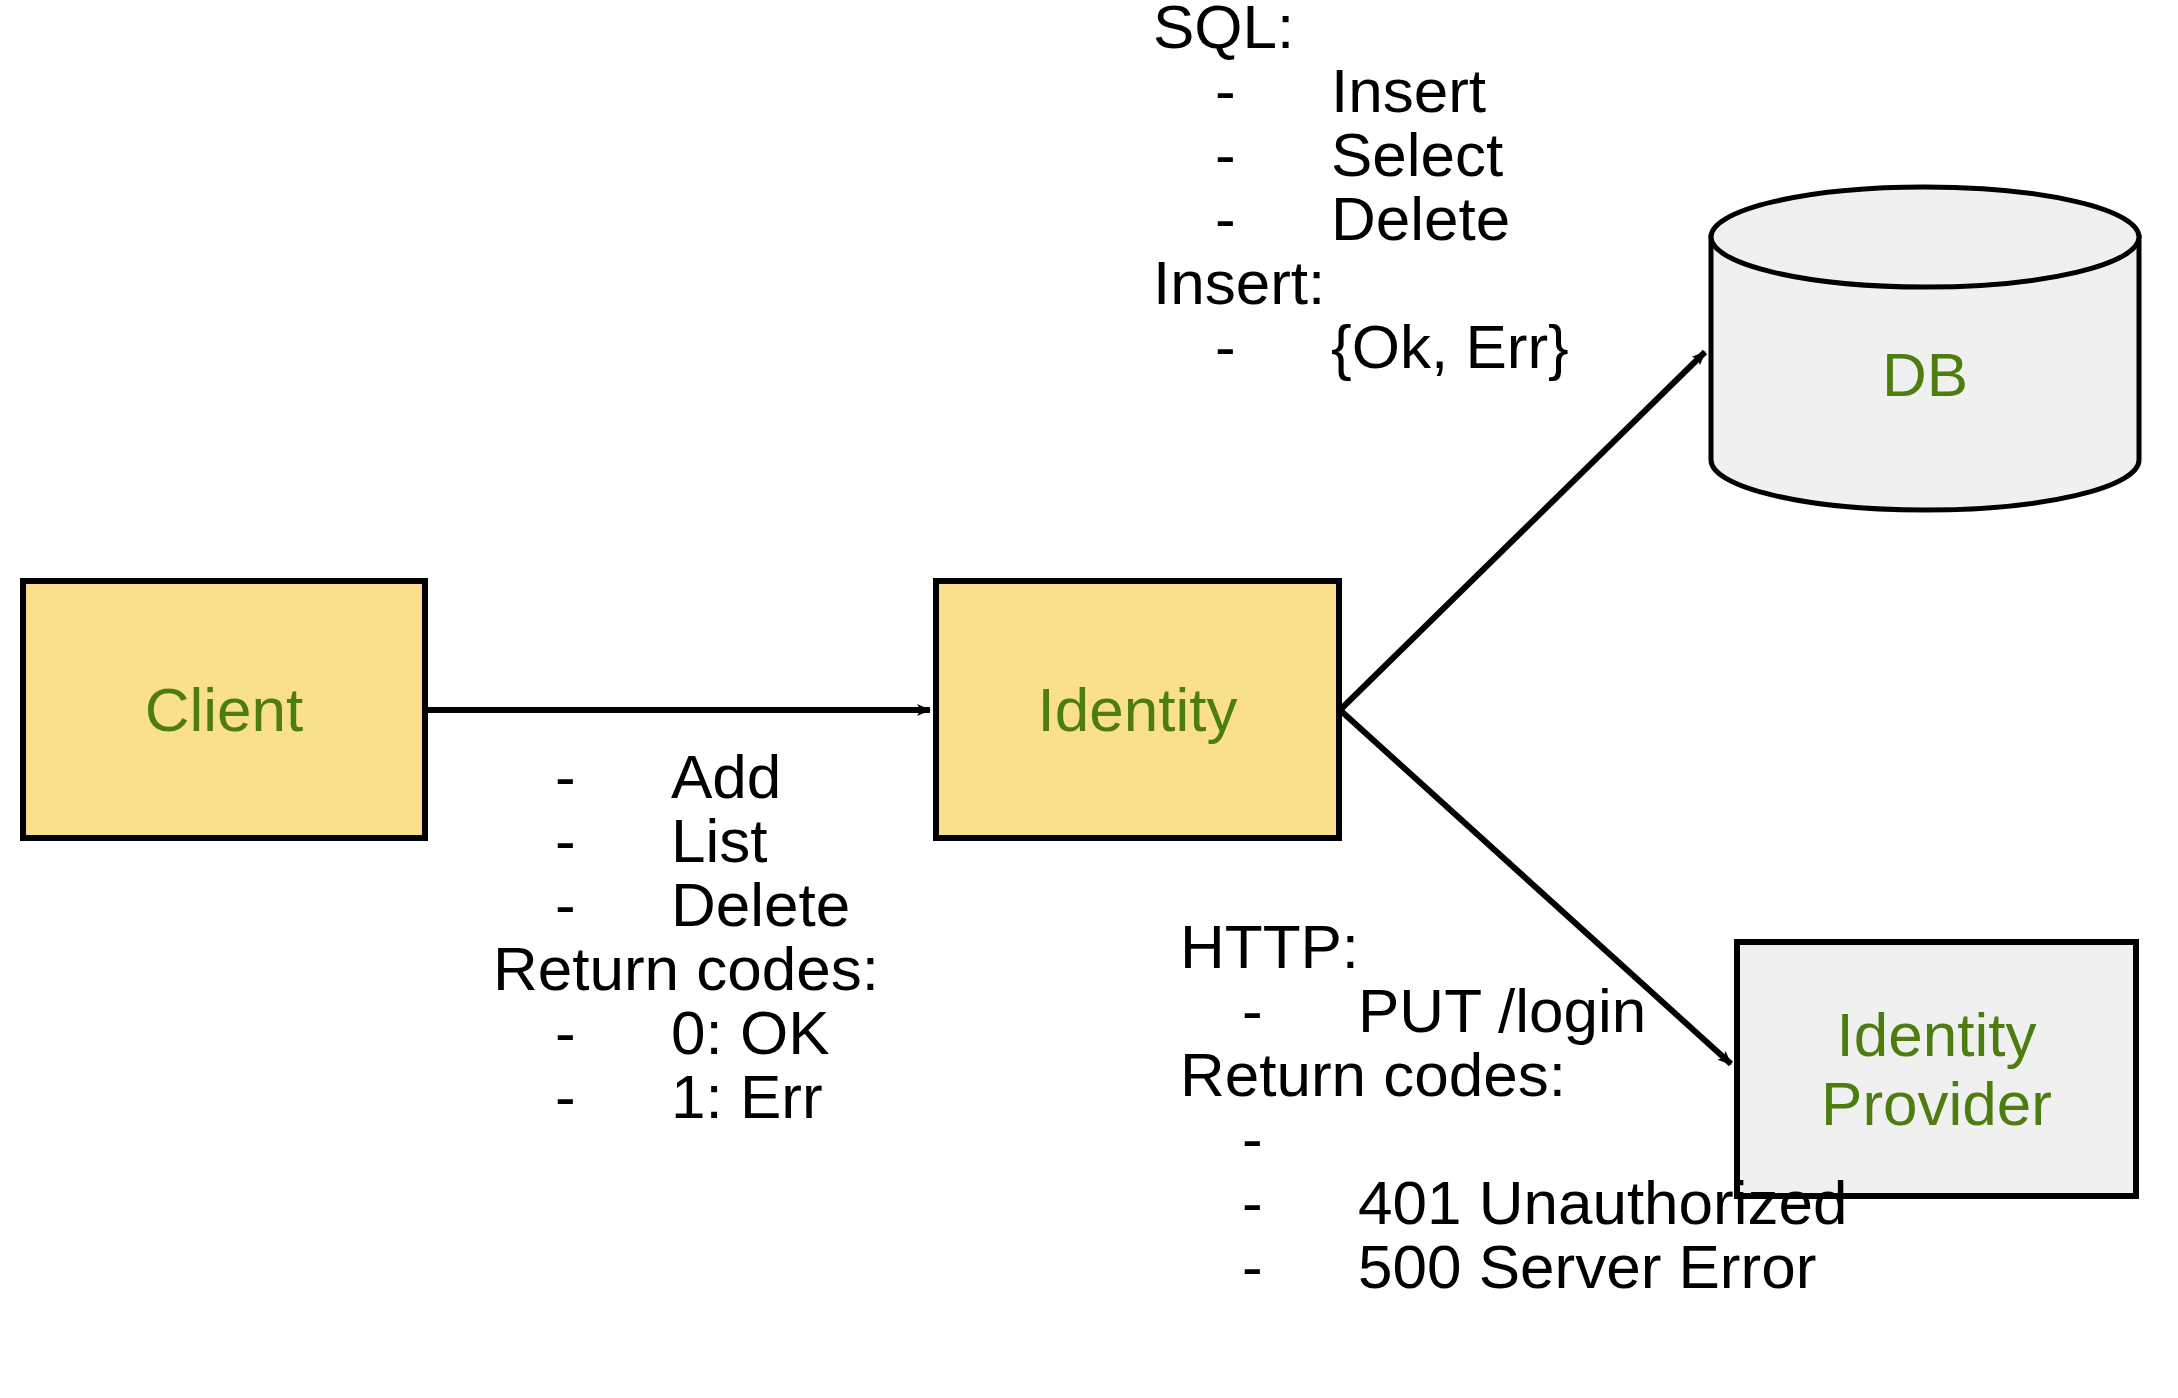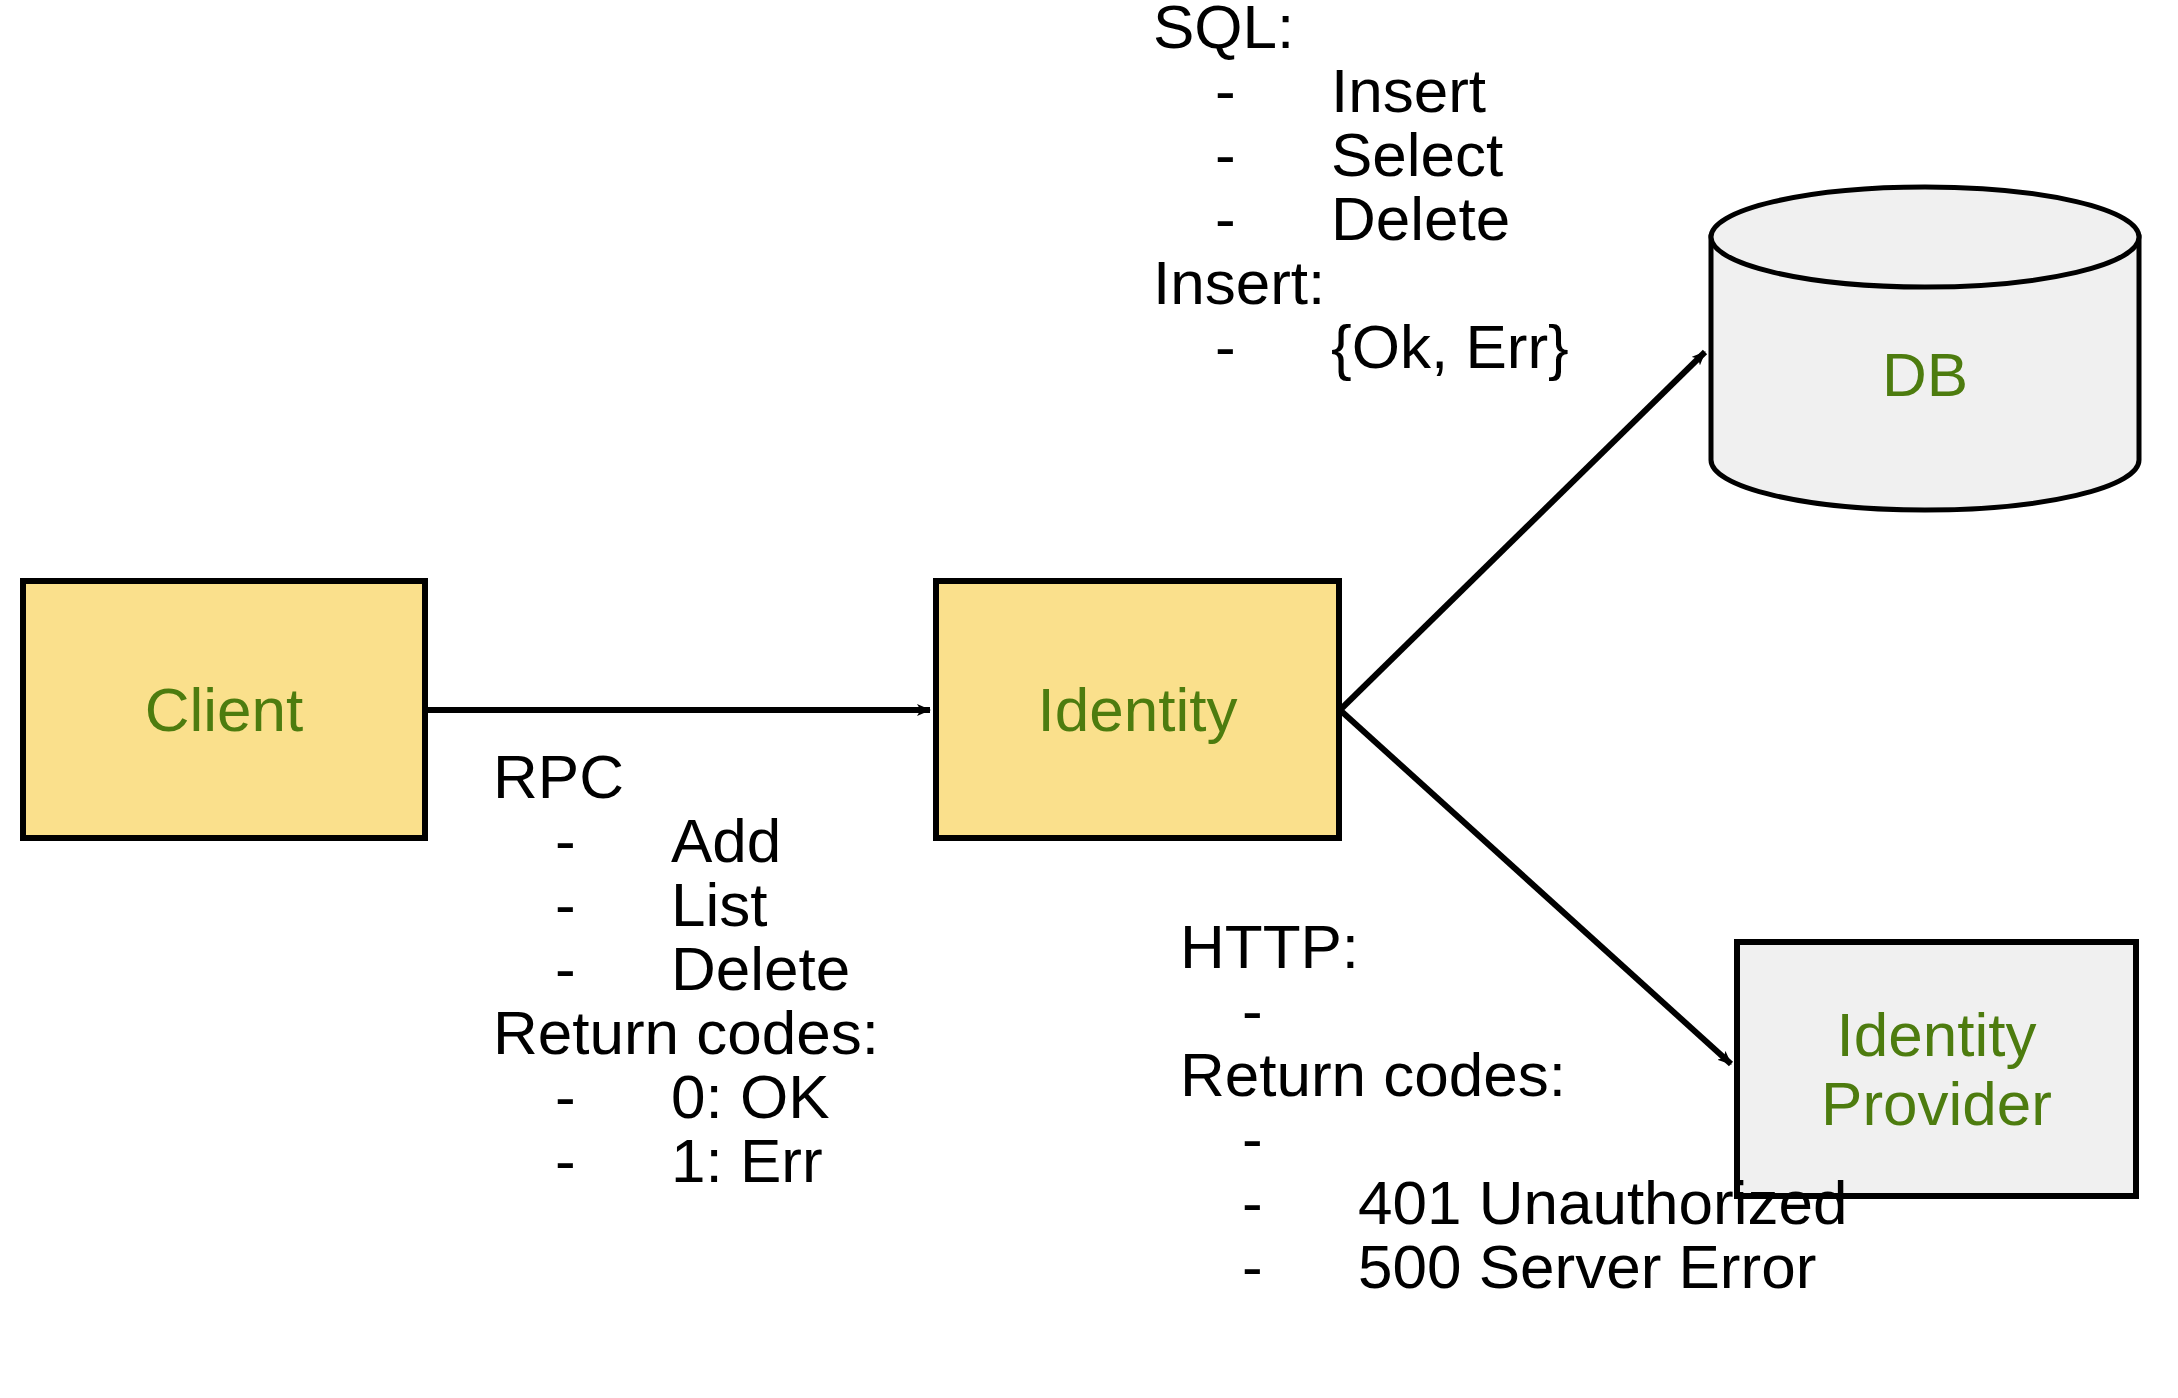--- a/index.html
+++ b/index.html
@@ -97,21 +97,20 @@
   <div class="node-label" style="left:23px; top:581px; width:402px; height:257px;">Client</div>
 
   <div class="node-label" style="left:936px; top:581px; width:403px; height:257px;">Identity</div>
 
   <div class="node-label" style="left:1711px; top:290px; width:428px; height:170px;">DB</div>
 
   <div class="node-label" style="left:1737px; top:942px; width:399px; height:254px;">Identity
 Provider</div>
 
   <div class="ann-block" style="left:493px; top:745px;">
-    <span class="ann-head">RPC</span>
 
     <span class="ann-item">
       <span class="ann-item-spacer">.</span>
       <span class="ann-dash">-</span>
       <span class="ann-text">Add</span>
     </span>
 
     <span class="ann-item">
       <span class="ann-item-spacer">.</span>
       <span class="ann-dash">-</span>
@@ -168,20 +167,21 @@
       <span class="ann-text">{Ok, Err}</span>
     </span>
   </div>
 
   <div class="ann-block" style="left:1180px; top:915px;">
     <span class="ann-head">HTTP:</span>
 
     <span class="ann-item">
       <span class="ann-item-spacer">.</span>
       <span class="ann-dash">-</span>
+      <span class="ann-text">PUT /login</span>
     </span>
 
     <span class="ann-head">Return codes:</span>
 
     <span class="ann-item">
       <span class="ann-item-spacer">.</span>
       <span class="ann-dash">-</span>
     </span>
 
     <span class="ann-item">

